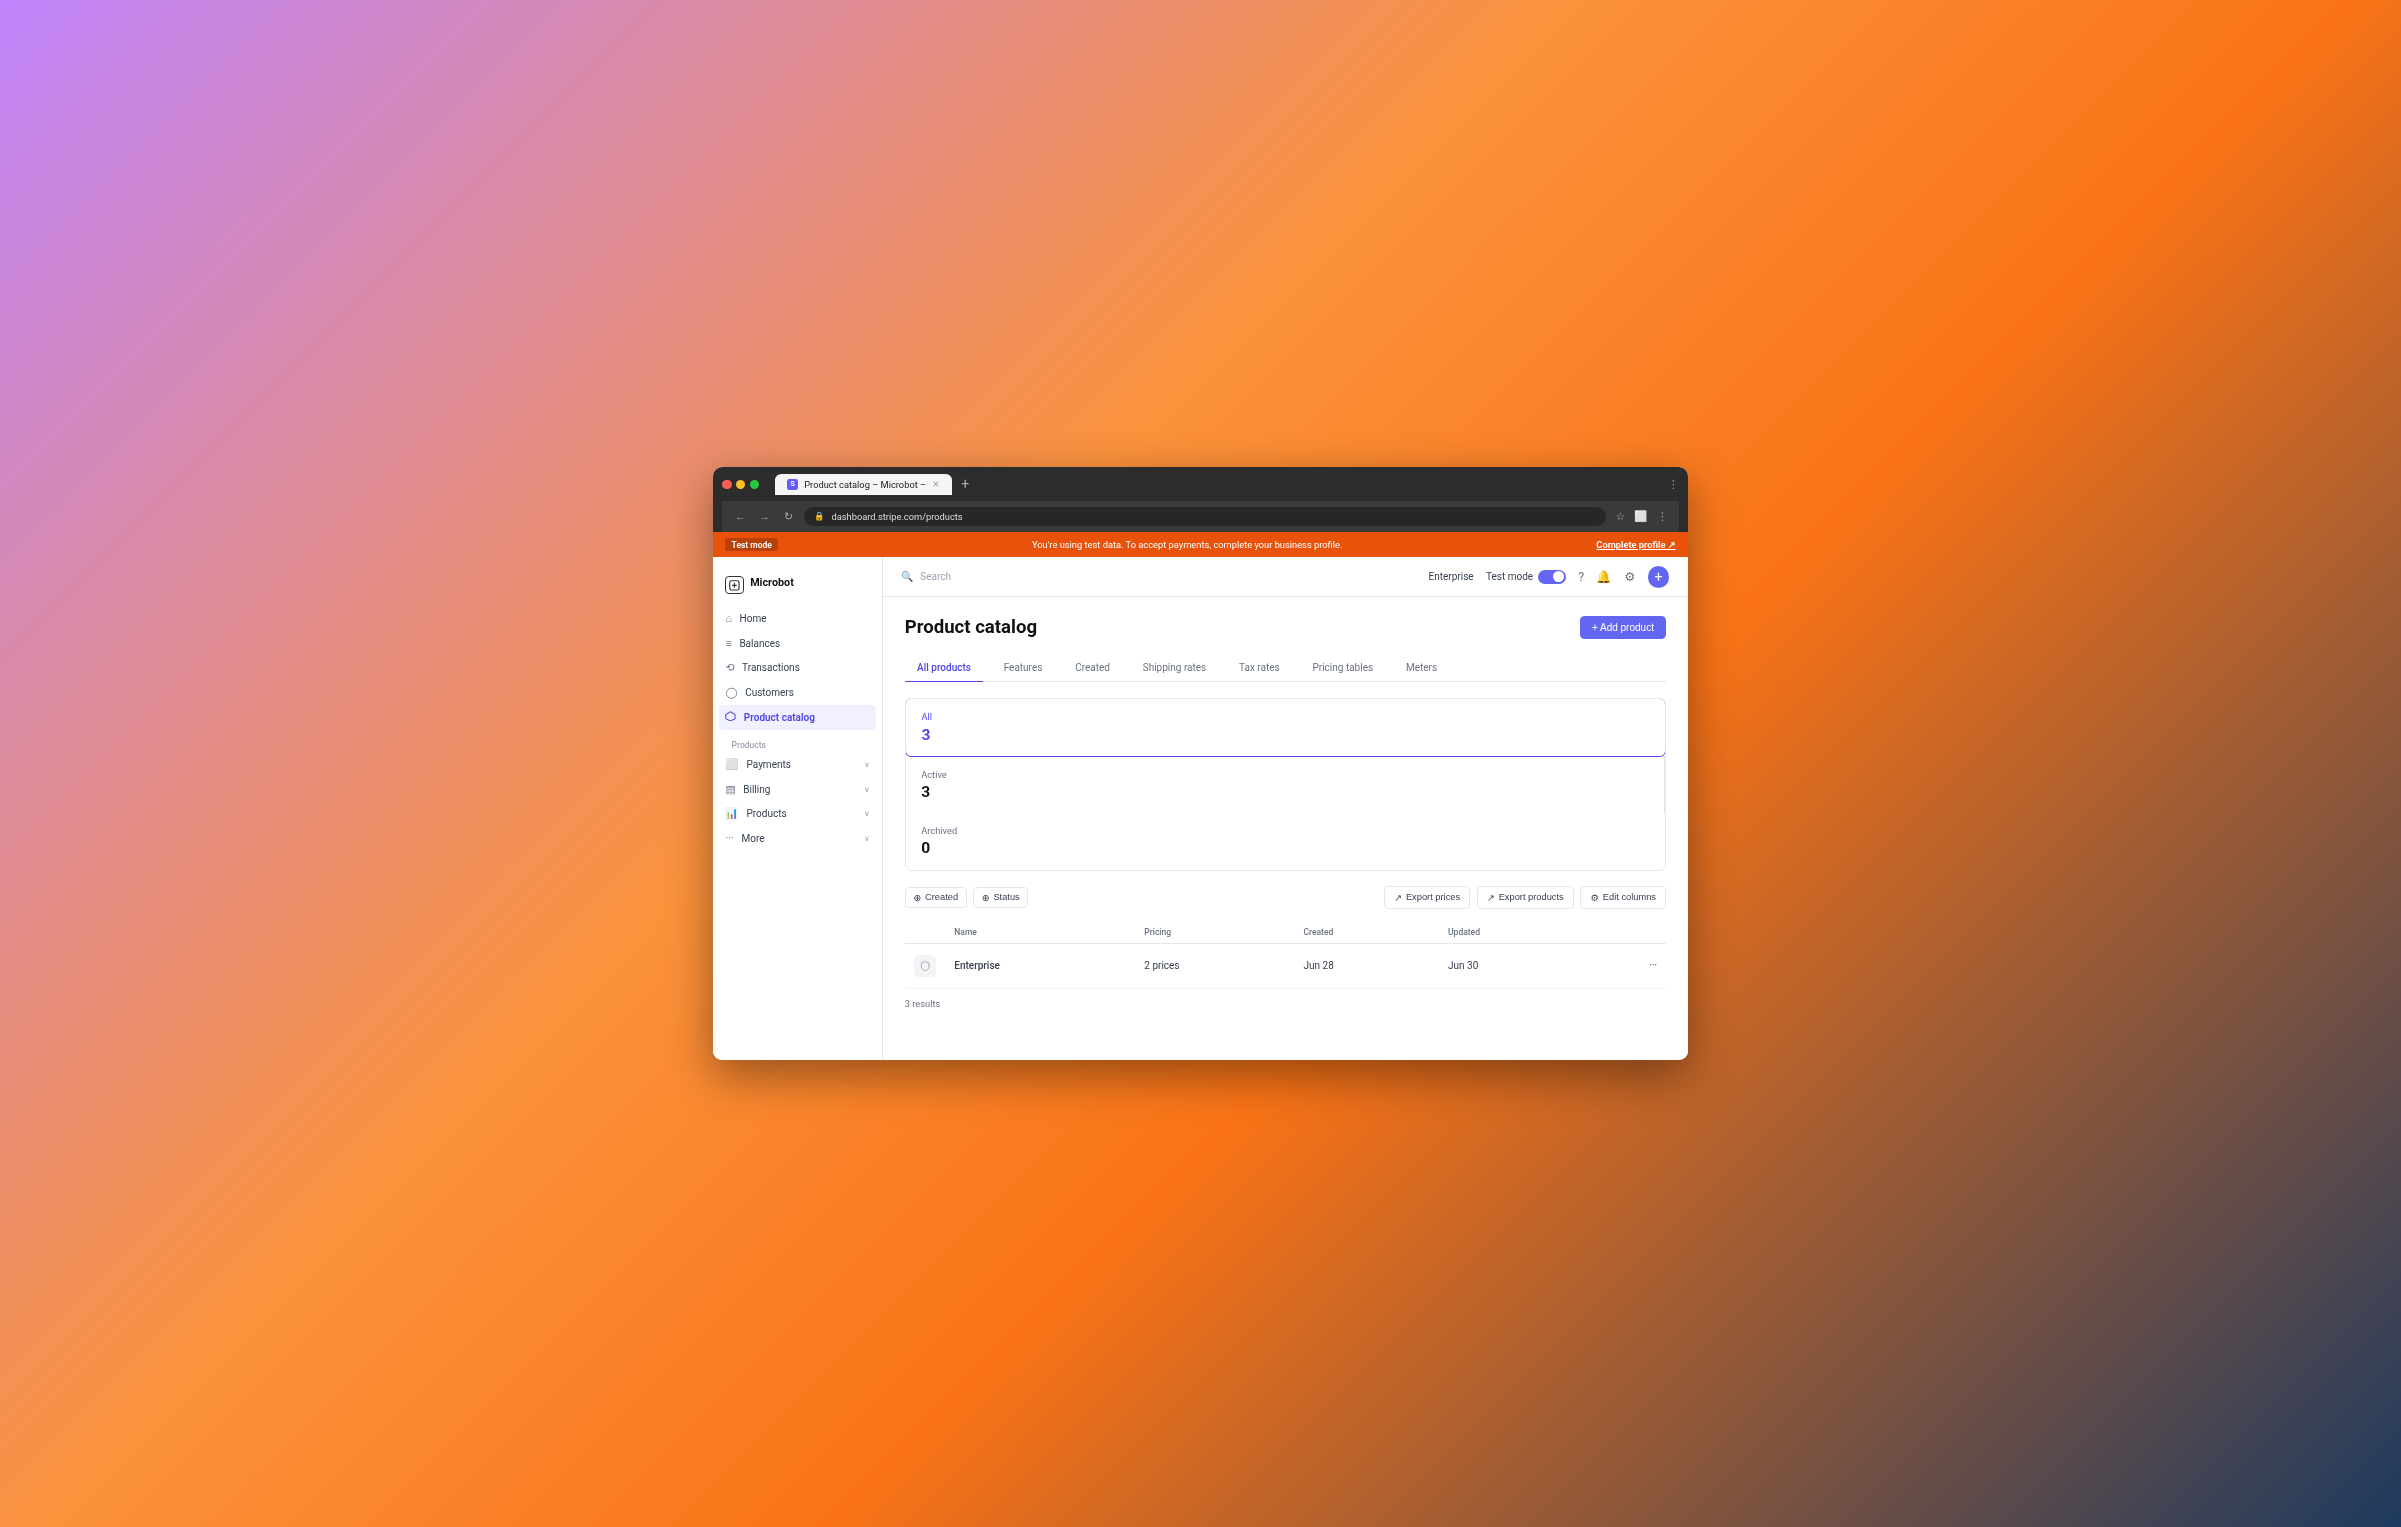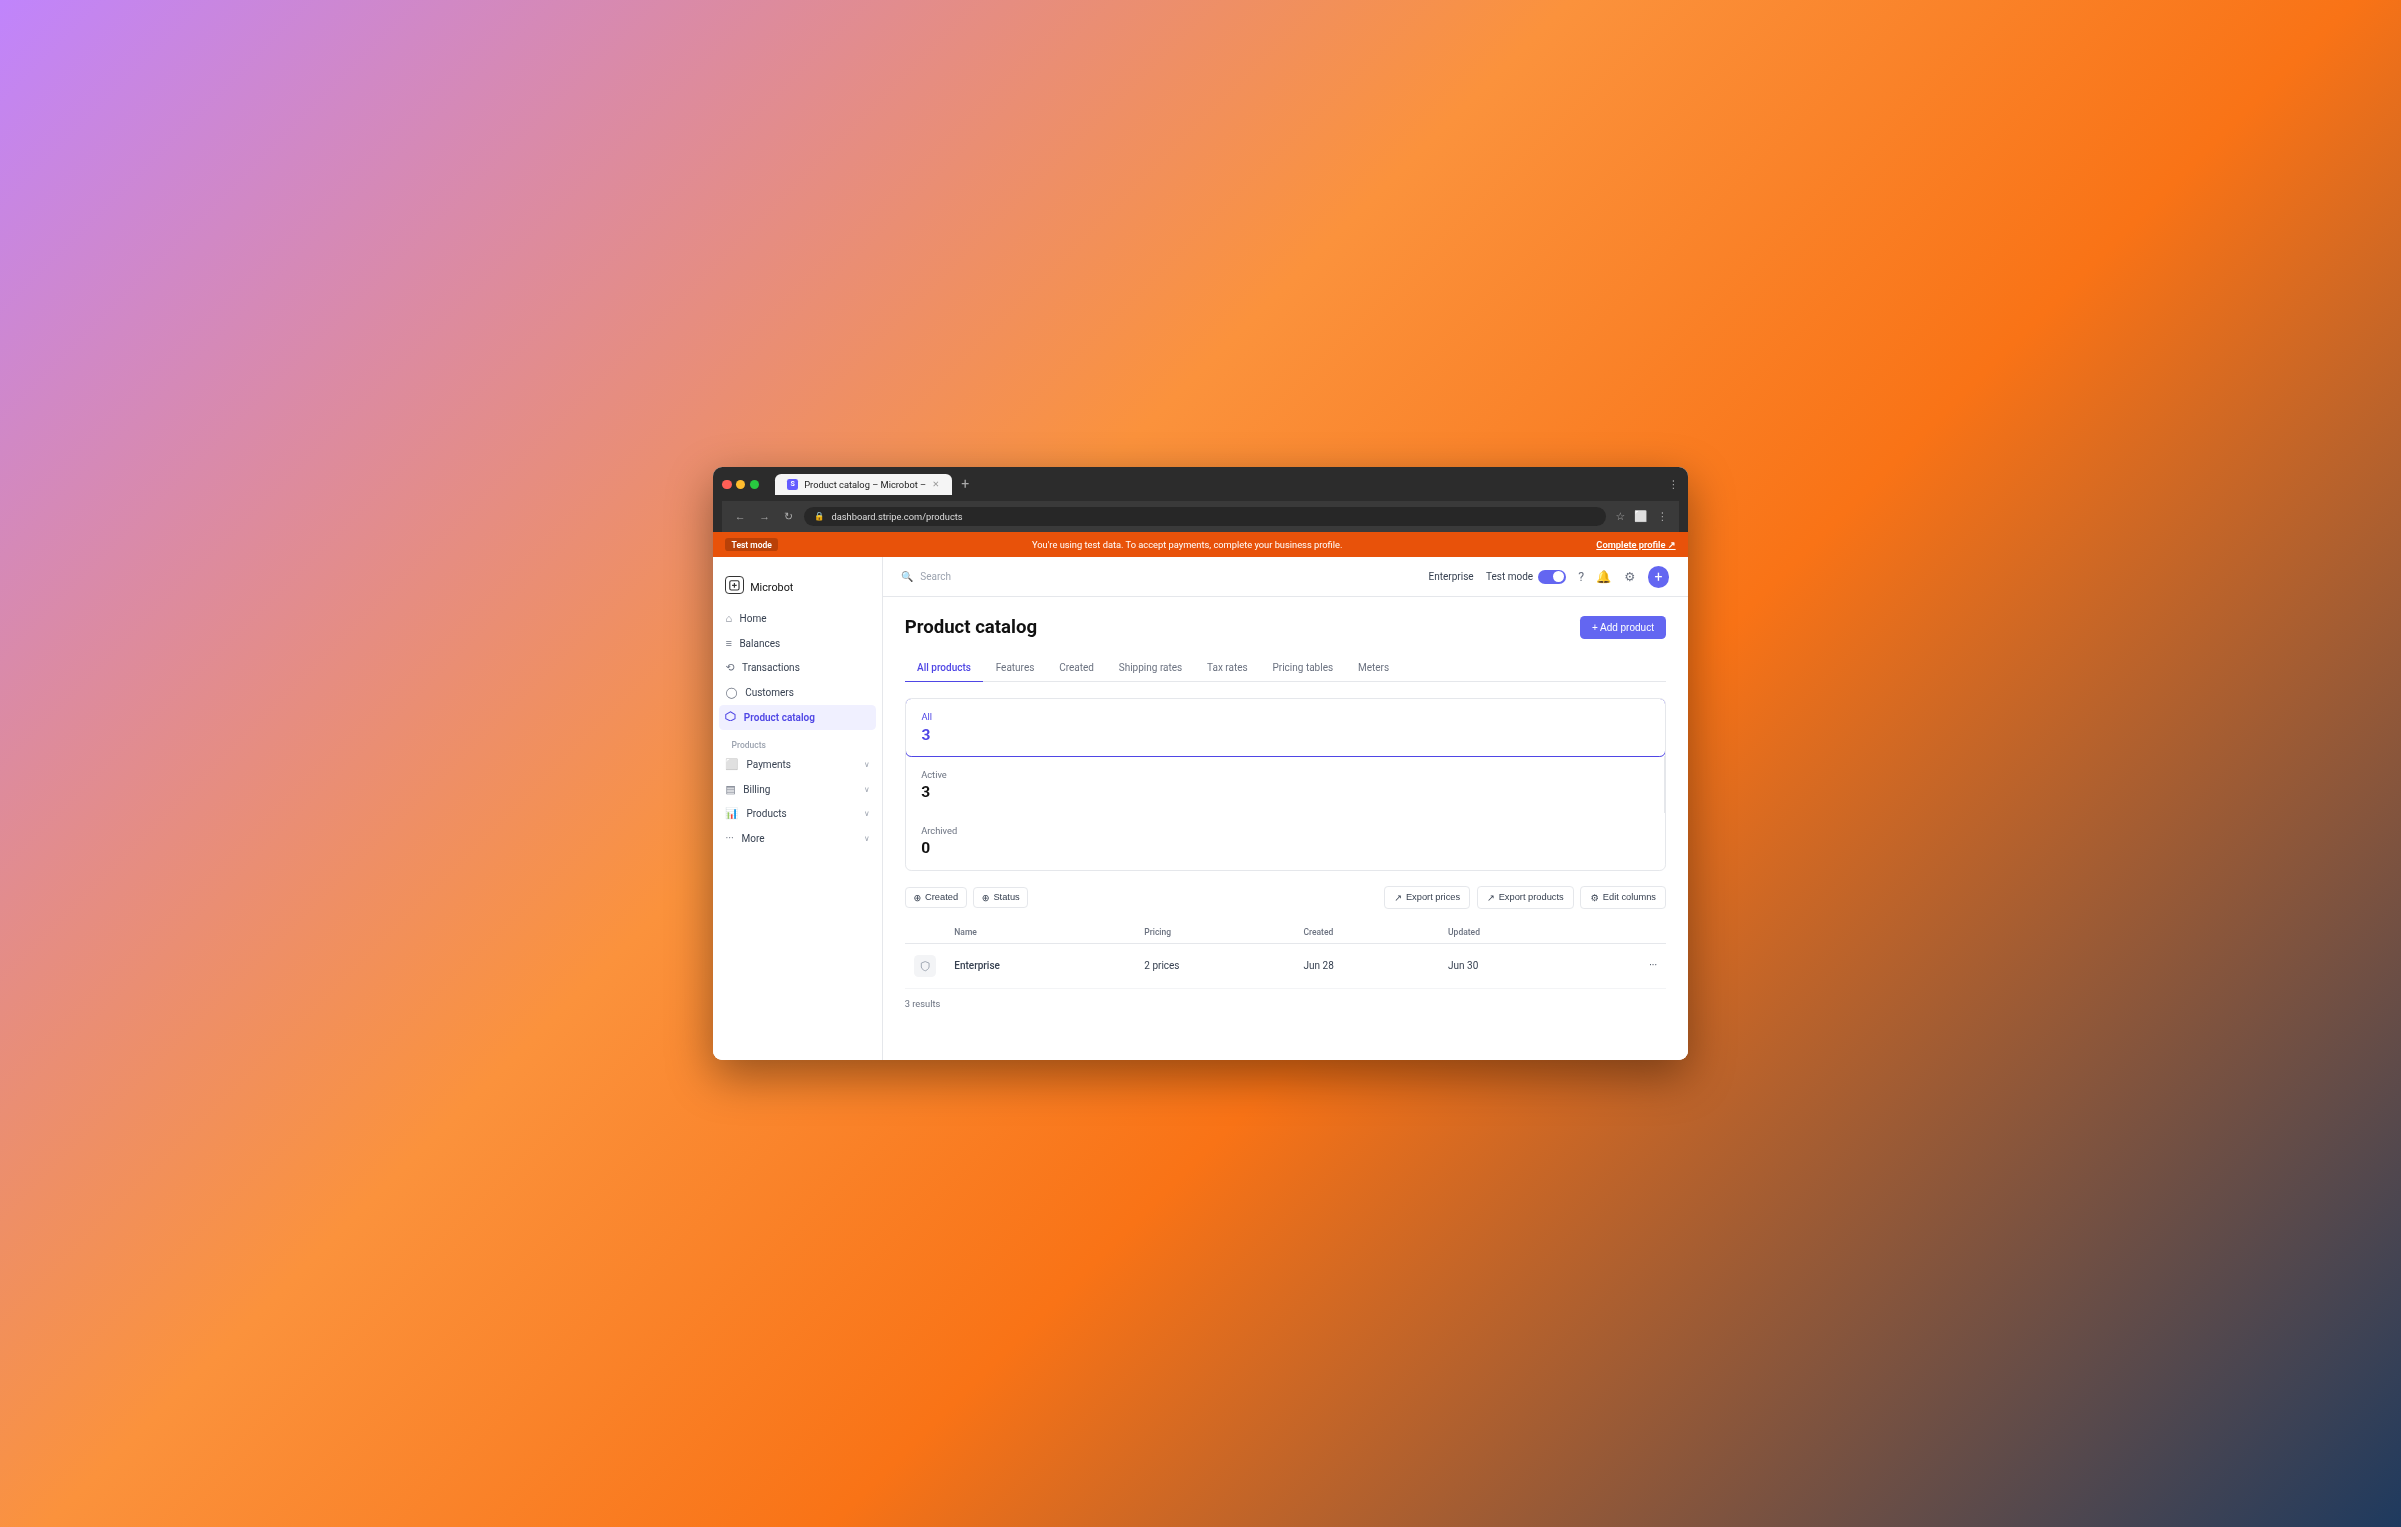--- a/index.html
+++ b/index.html
@@ -149,25 +149,25 @@
     
     .sidebar {
       width: 170px;
       background: white;
       border-right: 0.8px solid #e5e7eb;
       padding: 12.4px 0;
       flex-shrink: 0;
     }
     .sidebar-logo {
       display: flex;
-      align-items: flex-end;
+      align-items: flex-start;
       gap: 6.2px;
       padding: 6.2px 12.4px 12.4px;
       font-size: 10.8px;
-      font-weight: 400;
+      font-weight: 700;
       color: #111;
     }
     .logo-icon {
       width: 18.6px; height: 18.6px;
       border: 1.5px solid #333;
       border-radius: 3.9px;
       display: flex; align-items: center; justify-content: center;
       font-size: 9.3px;
     }
     .sidebar-nav { padding: 0 6.2px; }
@@ -295,21 +295,21 @@
       font-size: 10px;
       font-weight: 500;
       cursor: pointer;
       display: flex;
       align-items: center;
       gap: 4.6px;
     }
     
     .tab-nav {
       display: flex;
-      gap: 0;
+      gap: 8px;
       border-bottom: 0.8px solid #e5e7eb;
       margin-bottom: 15.5px;
       align-items: center;
     }
     .tab-nav-item {
       padding: 7.7px 12.4px;
       font-size: 10px;
       color: #6b7280;
       cursor: pointer;
       border-bottom: 1.5px solid transparent;

